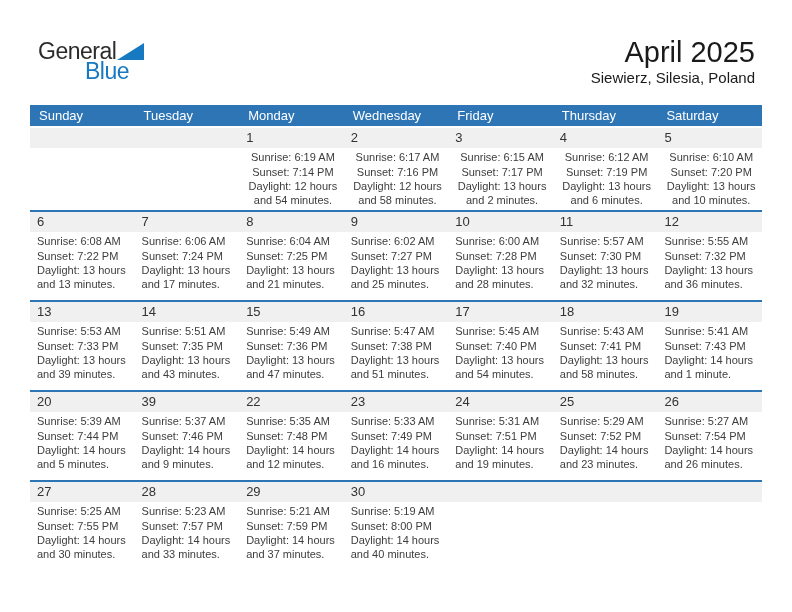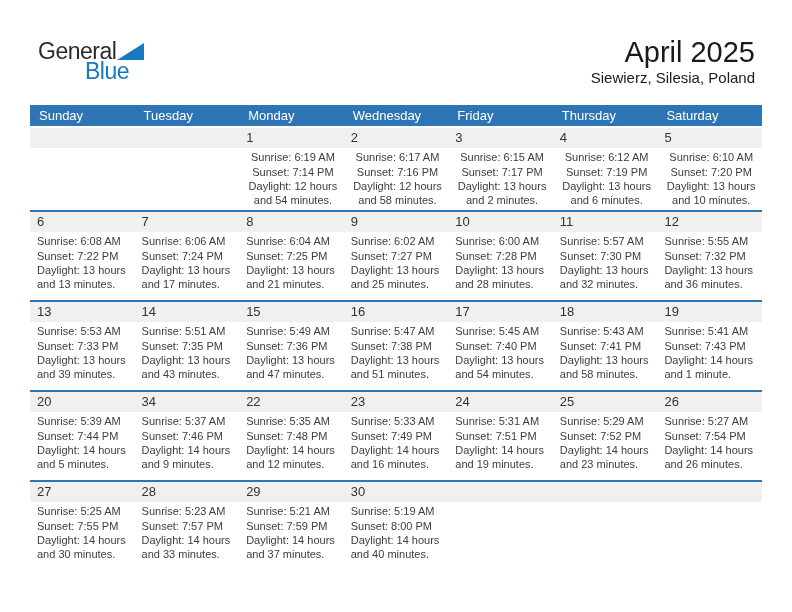--- a/index.html
+++ b/index.html
@@ -205,21 +205,21 @@
             <div class="detail-cell">
               <div>Sunrise: 5:41 AM</div>
               <div>Sunset: 7:43 PM</div>
               <div>Daylight: 14 hours and 1 minute.</div>
             </div>
           </div>
         </div>
         <div class="week">
           <div class="date-band">
             <div class="date-cell">20</div>
-            <div class="date-cell">34</div>
+            <div class="date-cell">39</div>
             <div class="date-cell">22</div>
             <div class="date-cell">23</div>
             <div class="date-cell">24</div>
             <div class="date-cell">25</div>
             <div class="date-cell">26</div>
           </div>
           <div class="details-row">
             <div class="detail-cell">
               <div>Sunrise: 5:39 AM</div>
               <div>Sunset: 7:44 PM</div>

